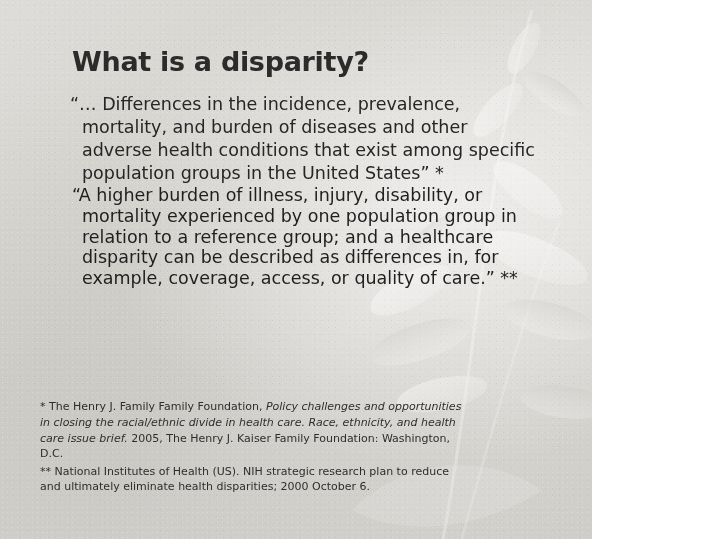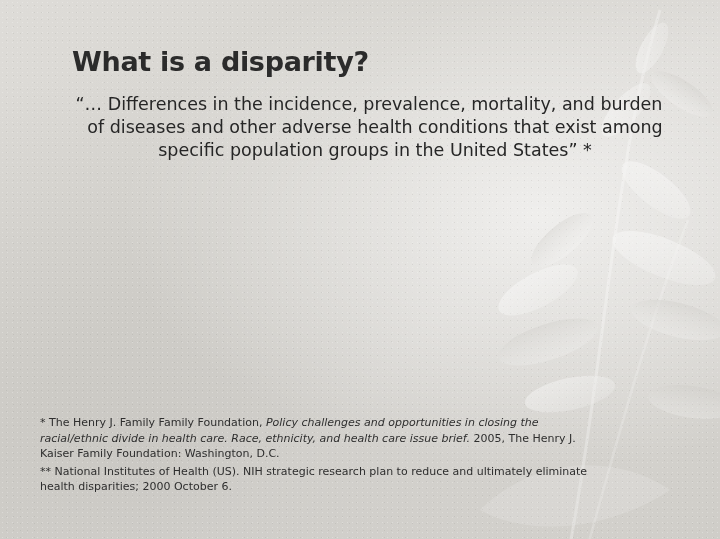--- a/index.html
+++ b/index.html
@@ -5,21 +5,21 @@
   html, body {
     margin: 0;
     padding: 0;
     background: #ffffff;
   }
   body {
     font-family: "Liberation Sans", sans-serif;
   }
   .slide {
     position: relative;
-    width: 720px;
+    width: 592px;
     height: 539px;
     overflow: hidden;
     background: #d9d8d4;
     background-image:
       radial-gradient(ellipse at 75% 40%, rgba(255,255,255,0.55) 0%, rgba(255,255,255,0) 55%),
       radial-gradient(ellipse at 20% 85%, rgba(190,188,183,0.55) 0%, rgba(190,188,183,0) 60%),
       linear-gradient(135deg, #dedcd8 0%, #d6d4cf 35%, #dcdad6 60%, #cfcdc8 100%);
   }
   
   .slide::before {
@@ -63,21 +63,20 @@
     margin-top: 26px;
     margin-bottom: 14px;
   }
   .quote {
     font-family: "DejaVu Sans", sans-serif;
     font-size: 17.5px;
     line-height: 1.32;
     color: #262626;
     margin: 0 18px 0 42px;
     text-indent: -12px;
-    text-align: center;
   }
   .quote2 {
     font-family: "DejaVu Sans", sans-serif;
     font-size: 17.5px;
     line-height: 1.18;
     color: #1f1f1f;
     margin: 0 18px 0 42px;
     text-indent: -10px;
   }
   .refs {
@@ -136,20 +135,21 @@
     <path d="M60 520 C 110 470, 190 460, 250 500 C 190 540, 110 548, 60 520 Z" fill="#ffffff" fill-opacity="0.25"></path>
   </svg>
 
   <div class="content">
 
     <h1 class="heading">What is a disparity?</h1>
 
     <p class="quote">“… Differences in the incidence, prevalence, mortality, and burden of diseases and other adverse health conditions that exist among specific  population groups in the United States” *</p>
 
 
+    <p class="quote2">“A higher burden of illness, injury, disability, or mortality experienced by one population group in relation to a reference group; and a healthcare disparity can be described as differences in, for example, coverage, access, or quality of care.” **</p>
 
   </div>
 
   <div class="refs">
     <p>
       <span>* The Henry J. Family Family Foundation, </span><span class="ital">Policy challenges and opportunities in closing the racial/ethnic divide in health care. Race, ethnicity, and health care issue brief.</span><span> 2005, The Henry J. Kaiser Family Foundation: Washington, D.C.</span>
     </p>
     <p>
       <span>** National Institutes of Health (US).  NIH strategic research plan to reduce and ultimately eliminate health disparities; 2000 October 6.</span>
     </p>

